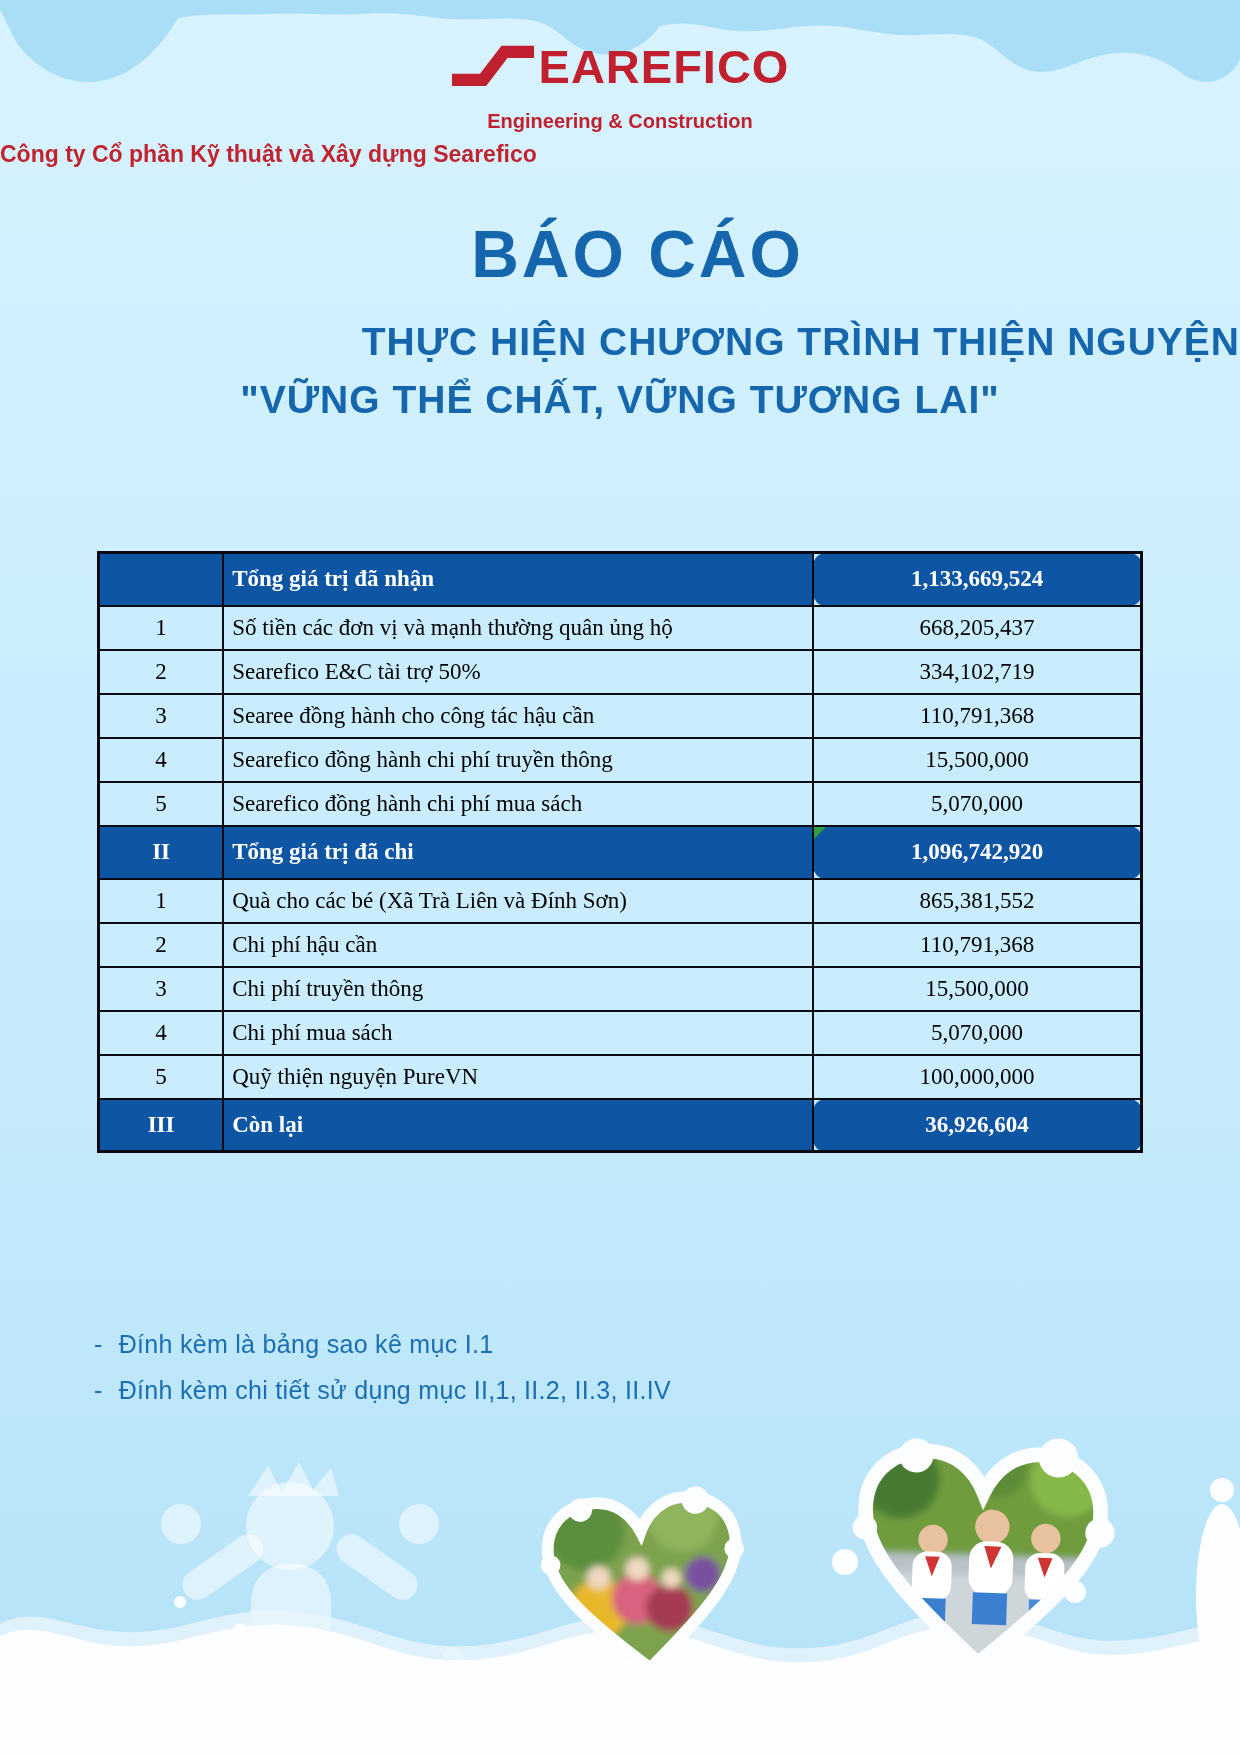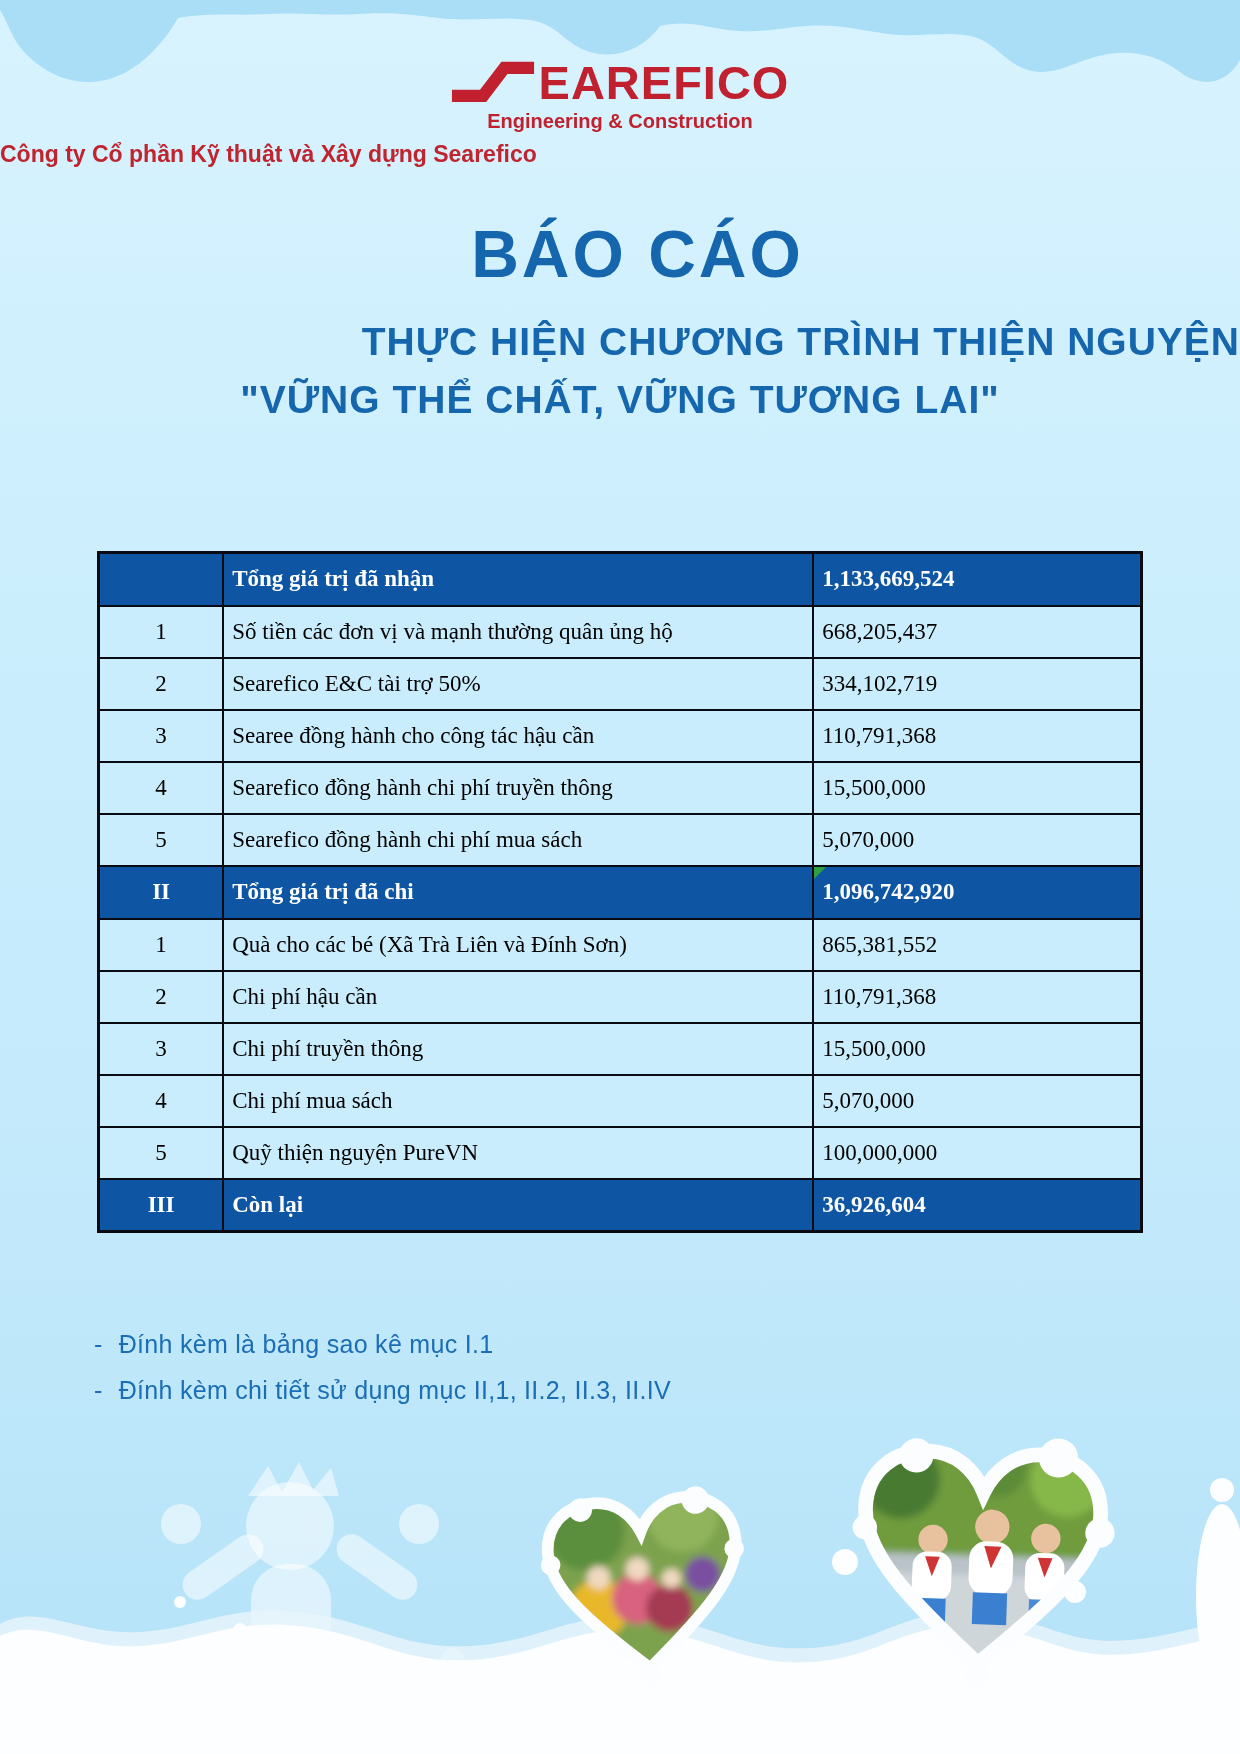--- a/index.html
+++ b/index.html
@@ -8,21 +8,21 @@
 
   .page {
     position:relative; width:1240px; height:1754px; overflow:hidden;
     background:linear-gradient(180deg,#d8f3fe 0%,#cbeefd 35%,#c2e9fb 70%,#b4e2f8 100%);
   }
 
   
   .top-wave { position:absolute; top:0; left:0; z-index:1; }
 
   
-  .brand-row { position:absolute; top:58px; left:0; width:100%;
+  .brand-row { position:absolute; top:42px; left:0; width:100%;
     display:flex; justify-content:center; align-items:flex-end; gap:4px; z-index:5; }
   .brand-glyph { width:84px; height:46px; }
   .brand-text { font-size:47px; font-weight:800; letter-spacing:1px; line-height:42px;
     color:#c1202e; font-family:"Liberation Sans",sans-serif; }
   .brand-tagline { position:absolute; top:110px; left:0; width:100%; text-align:center;
     font-size:20px; font-weight:bold; color:#c1202e; z-index:5; }
   .brand-company { position:absolute; top:141px; left:0; width:100%; 
     font-size:23px; font-weight:bold; color:#c0242f; z-index:5; }
 
   
@@ -30,28 +30,28 @@
     font-size:66px; font-weight:bold; letter-spacing:3px; color:#1566ac; z-index:5;padding-left:35px; }
   .title-sub1 { position:absolute; top:320px; left:0; width:100%; text-align:right;
     font-size:39px; font-weight:bold; letter-spacing:1px; color:#1566ac; z-index:5; }
   .title-sub2 { position:absolute; top:378px; left:0; width:100%; text-align:center;
     font-size:39px; font-weight:bold; letter-spacing:1px; color:#1566ac; z-index:5; }
 
   
   .report-table { position:absolute; left:97px; top:551px; width:1046px;
     border-collapse:collapse; z-index:5;
     font-family:"Liberation Serif","DejaVu Serif",serif; font-size:23px; color:#000; }
-  .report-table td { border:2px solid #0a0a12; vertical-align:middle; padding:12px 8px; }
+  .report-table td { border:2px solid #0a0a12; vertical-align:middle; padding:0 8px; }
   .report-table { border:3px solid #0a0a12; }
   .col-no    { width:125px; }
   .col-label { width:592px; }
   .col-value { width:329px; }
   .report-table td:nth-child(1) { text-align:center; }
   .report-table td:nth-child(2) { text-align:left; }
-  .report-table td:nth-child(3) { text-align:left; position:relative; }
+  .report-table td:nth-child(3) { text-align:center; position:relative;border-radius:13px; }
   tr.row-header { background:#0e56a4; color:#ffffff; font-weight:bold; height:53px; }
   tr.row-data   { background:#c9edfc; height:44px; }
   td.has-marker::before { content:""; position:absolute; top:0; left:0;
     border-top:12px solid #2f9e41; border-right:12px solid transparent; }
 
   
   .notes { position:absolute; left:94px; top:1330px; z-index:6; list-style:none; }
   .notes li { display:flex; gap:16px; margin-bottom:17px;
     font-size:25px; color:#1b6db4; letter-spacing:.3px; }
 

